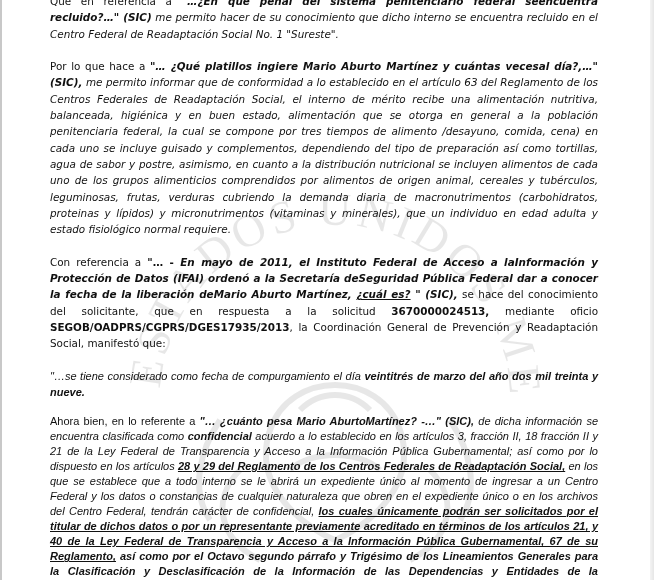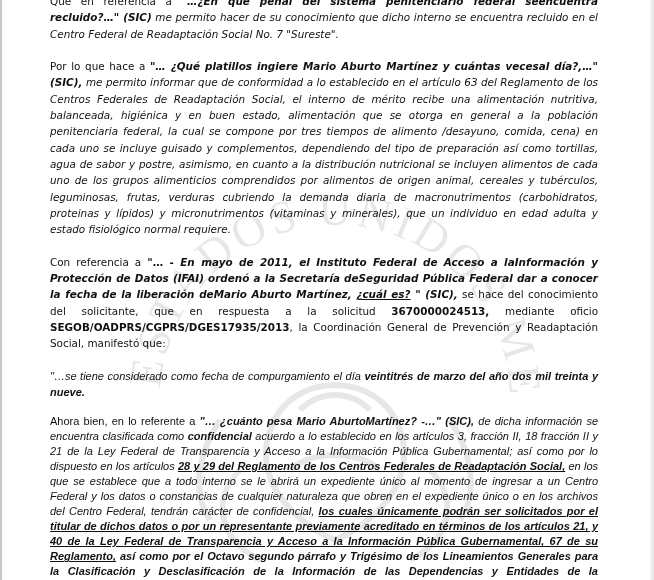--- a/index.html
+++ b/index.html
@@ -54,21 +54,21 @@
     <path d="M310 300 C 340 330, 330 370, 290 390"></path>
     <path d="M170 300 C 190 280, 240 280, 260 300"></path>
     <path d="M100 250 C 80 280, 70 320, 90 350"></path>
     <path d="M330 250 C 350 280, 360 320, 340 350"></path>
   </g>
 </svg>
 
 <div class="page">
 
   <p class="calib i">
-    <span class="calib" style="font-style:normal">Que en referencia a </span><span class="b">"…¿En qué penal del sistema penitenciario federal seencuentra recluido?…" (SIC)</span><span> me permito hacer de su conocimiento que dicho interno se encuentra recluido en el Centro Federal de Readaptación Social No. 7 "Sureste".</span>
+    <span class="calib" style="font-style:normal">Que en referencia a </span><span class="b">"…¿En qué penal del sistema penitenciario federal seencuentra recluido?…" (SIC)</span><span> me permito hacer de su conocimiento que dicho interno se encuentra recluido en el Centro Federal de Readaptación Social No. 1 "Sureste".</span>
   </p>
 
   <p class="calib i">
     <span style="font-style:normal">Por lo que hace a </span><span class="b">"… ¿Qué platillos ingiere Mario Aburto Martínez y cuántas vecesal día?,…"</span><span class="b"> (SIC),</span><span> me permito informar que de conformidad a lo establecido en el artículo 63 del Reglamento de los Centros Federales de Readaptación Social, el interno de mérito recibe una alimentación nutritiva, balanceada, higiénica y en buen estado, alimentación que se otorga en general a la población penitenciaria federal, la cual se compone por tres tiempos de alimento /desayuno, comida, cena) en cada uno se incluye guisado y complementos, dependiendo del tipo de preparación así como tortillas, agua de sabor y postre, asimismo, en cuanto a la distribución nutricional se incluyen alimentos de cada uno de los grupos alimenticios comprendidos por alimentos de origen animal, cereales y tubérculos, leguminosas, frutas, verduras cubriendo la demanda diaria de macronutrimentos (carbohidratos, proteinas y lípidos) y micronutrimentos (vitaminas y minerales), que un individuo en edad adulta y estado fisiológico normal requiere.</span>
   </p>
 
   <p class="calib">
     <span>Con referencia  a </span><span class="b">"… - </span><span class="bi">En mayo de 2011, el Instituto Federal de Acceso a laInformación y Protección de Datos (IFAI) ordenó a la Secretaría deSeguridad Pública Federal dar a conocer la fecha de la liberación deMario Aburto Martínez, </span><span class="bi u">¿cuál es?</span><span class="bi"> " (SIC),</span><span> se hace del conocimiento del solicitante, que en respuesta a la solicitud </span><span class="b">3670000024513,</span><span> mediante oficio </span><span class="b">SEGOB/OADPRS/CGPRS/DGES17935/2013</span><span>, la Coordinación General de Prevención y Readaptación Social, manifestó que:</span>
   </p>
 

